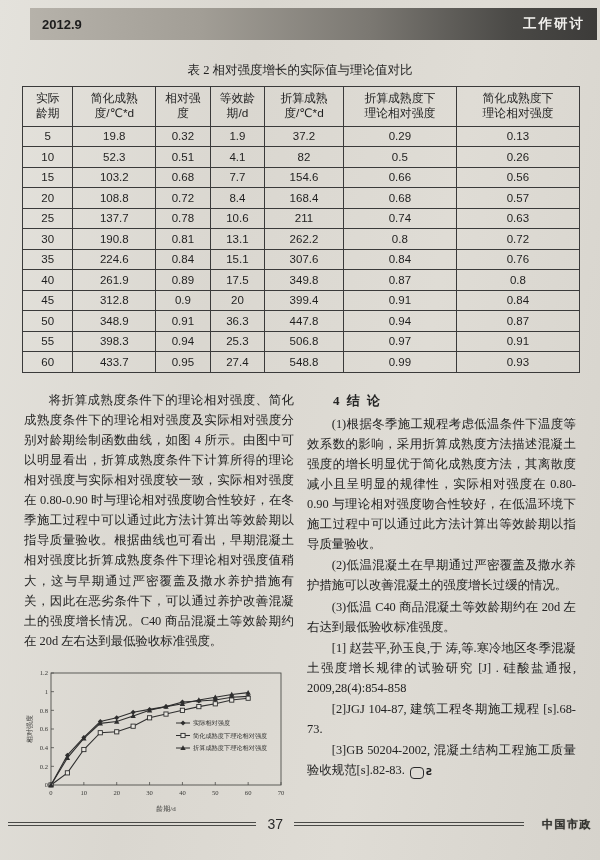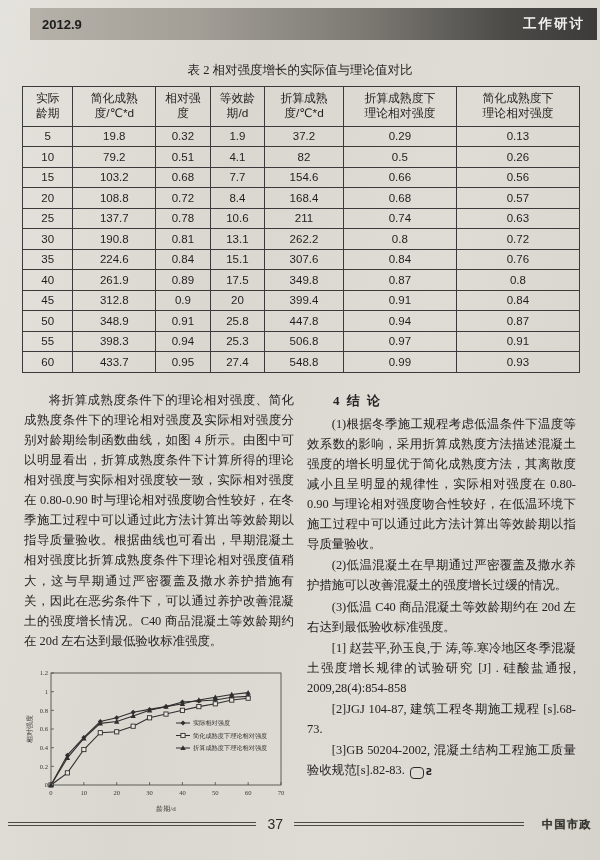--- a/index.html
+++ b/index.html
@@ -99,21 +99,21 @@
           <td>5</td>
           <td>19.8</td>
           <td>0.32</td>
           <td>1.9</td>
           <td>37.2</td>
           <td>0.29</td>
           <td>0.13</td>
         </tr>
         <tr>
           <td>10</td>
-          <td>79.2</td>
+          <td>52.3</td>
           <td>0.51</td>
           <td>4.1</td>
           <td>82</td>
           <td>0.5</td>
           <td>0.26</td>
         </tr>
         <tr>
           <td>15</td>
           <td>103.2</td>
           <td>0.68</td>
@@ -173,21 +173,21 @@
           <td>0.9</td>
           <td>20</td>
           <td>399.4</td>
           <td>0.91</td>
           <td>0.84</td>
         </tr>
         <tr>
           <td>50</td>
           <td>348.9</td>
           <td>0.91</td>
-          <td>25.8</td>
+          <td>36.3</td>
           <td>447.8</td>
           <td>0.94</td>
           <td>0.87</td>
         </tr>
         <tr>
           <td>55</td>
           <td>398.3</td>
           <td>0.94</td>
           <td>25.3</td>
           <td>506.8</td>

